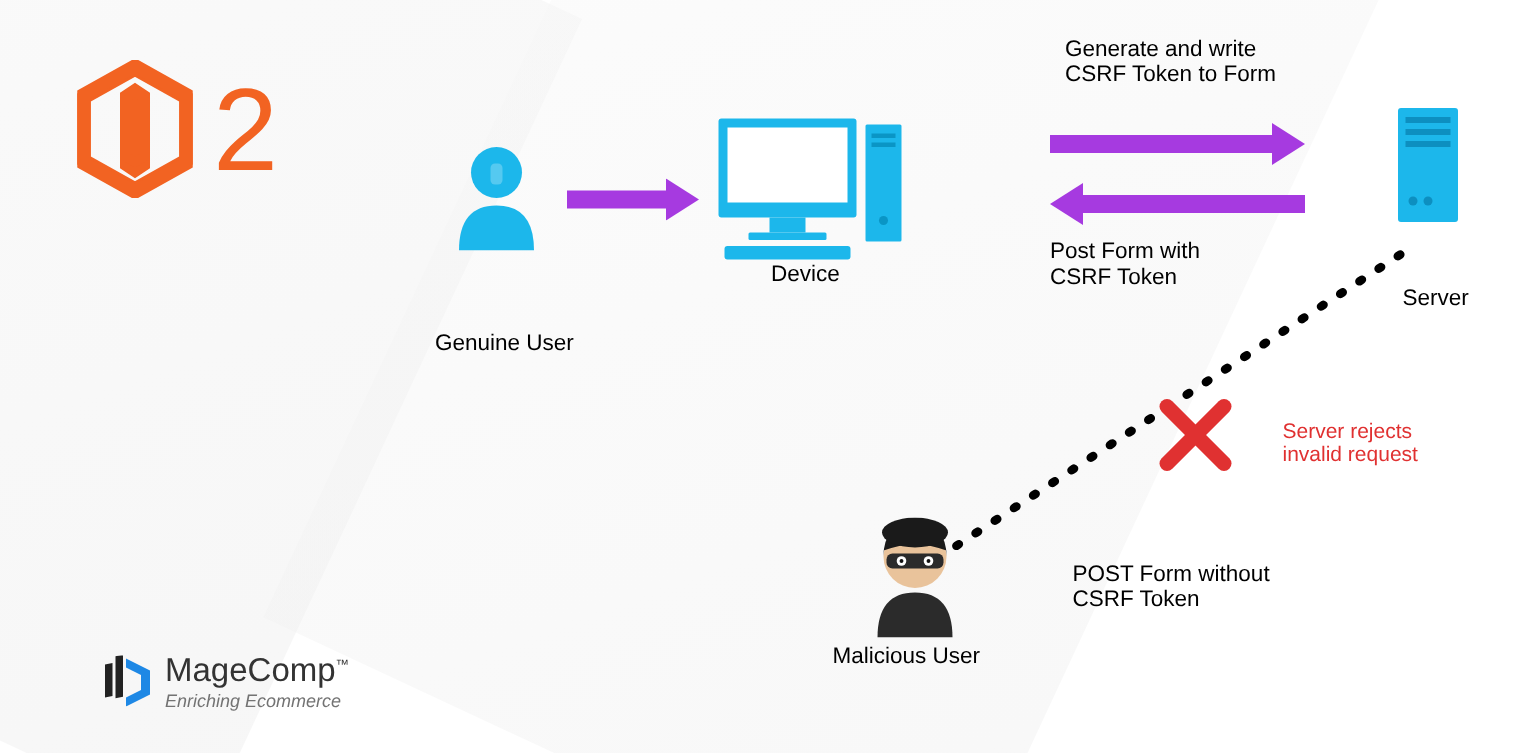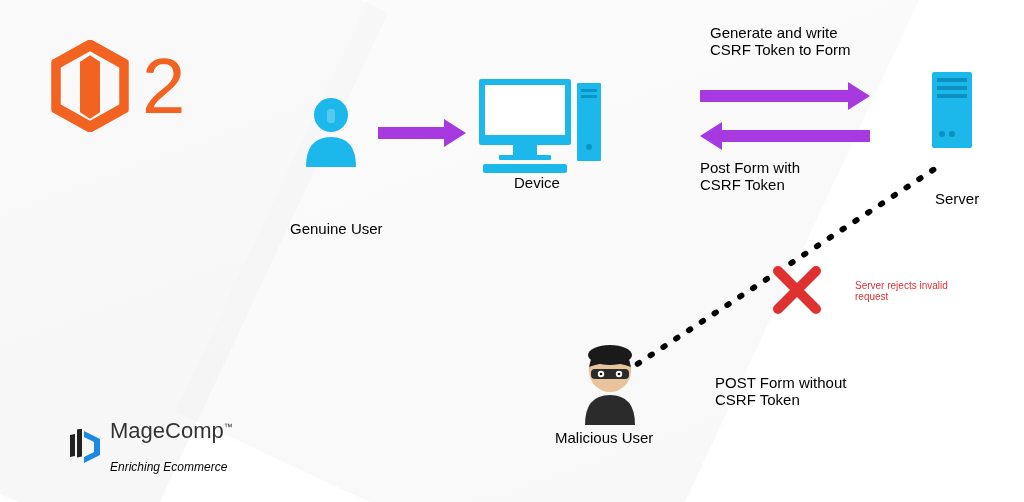--- a/index.html
+++ b/index.html
@@ -52,21 +52,21 @@
     color: #000;
     text-align: left;
     line-height: 1.1;
     font-weight: 500;
   }
   .label-user { top: 175px; left: 290px; margin-top: 46px; }
   .label-device { top: 175px; left: 514px; }
   .label-server { top: 155px; left: 935px; margin-top: 36px; }
   .label-generate { top: 25px; left: 710px; width: 170px; }
   .label-postform { top: 160px; left: 700px; width: 140px; }
-  .label-reject { top: 280px; left: 855px; width: 120px; color: #e03131; font-size: 10px; }
+  .label-reject { top: 280px; left: 855px; width: 120px; color: #e03131; font-size: 14px; }
   .label-postwithout { top: 375px; left: 715px; width: 160px; }
   .label-malicious { top: 430px; left: 555px; }
 
   .icon-user {
     position: absolute;
     top: 95px;
     left: 300px;
   }
   .icon-device {
     position: absolute;
@@ -117,21 +117,21 @@
     left: 70px;
     display: flex;
     align-items: center;
     gap: 8px;
   }
   .magecomp-text {
     display: flex;
     flex-direction: column;
   }
   .magecomp-name { font-size: 22px; color: #333; font-weight: 400; }
-  .magecomp-tag { font-size: 12px; color: #000000; font-style: italic; margin-top: 16px; }
+  .magecomp-tag { font-size: 12px; color: #737373; font-style: italic; }
   .tm { font-size: 9px; vertical-align: super; }
 </style>
 </head>
 <body>
 
 <div class="bg-shape1"></div>
 <div class="bg-shape2"></div>
 
 <div class="content">
 

